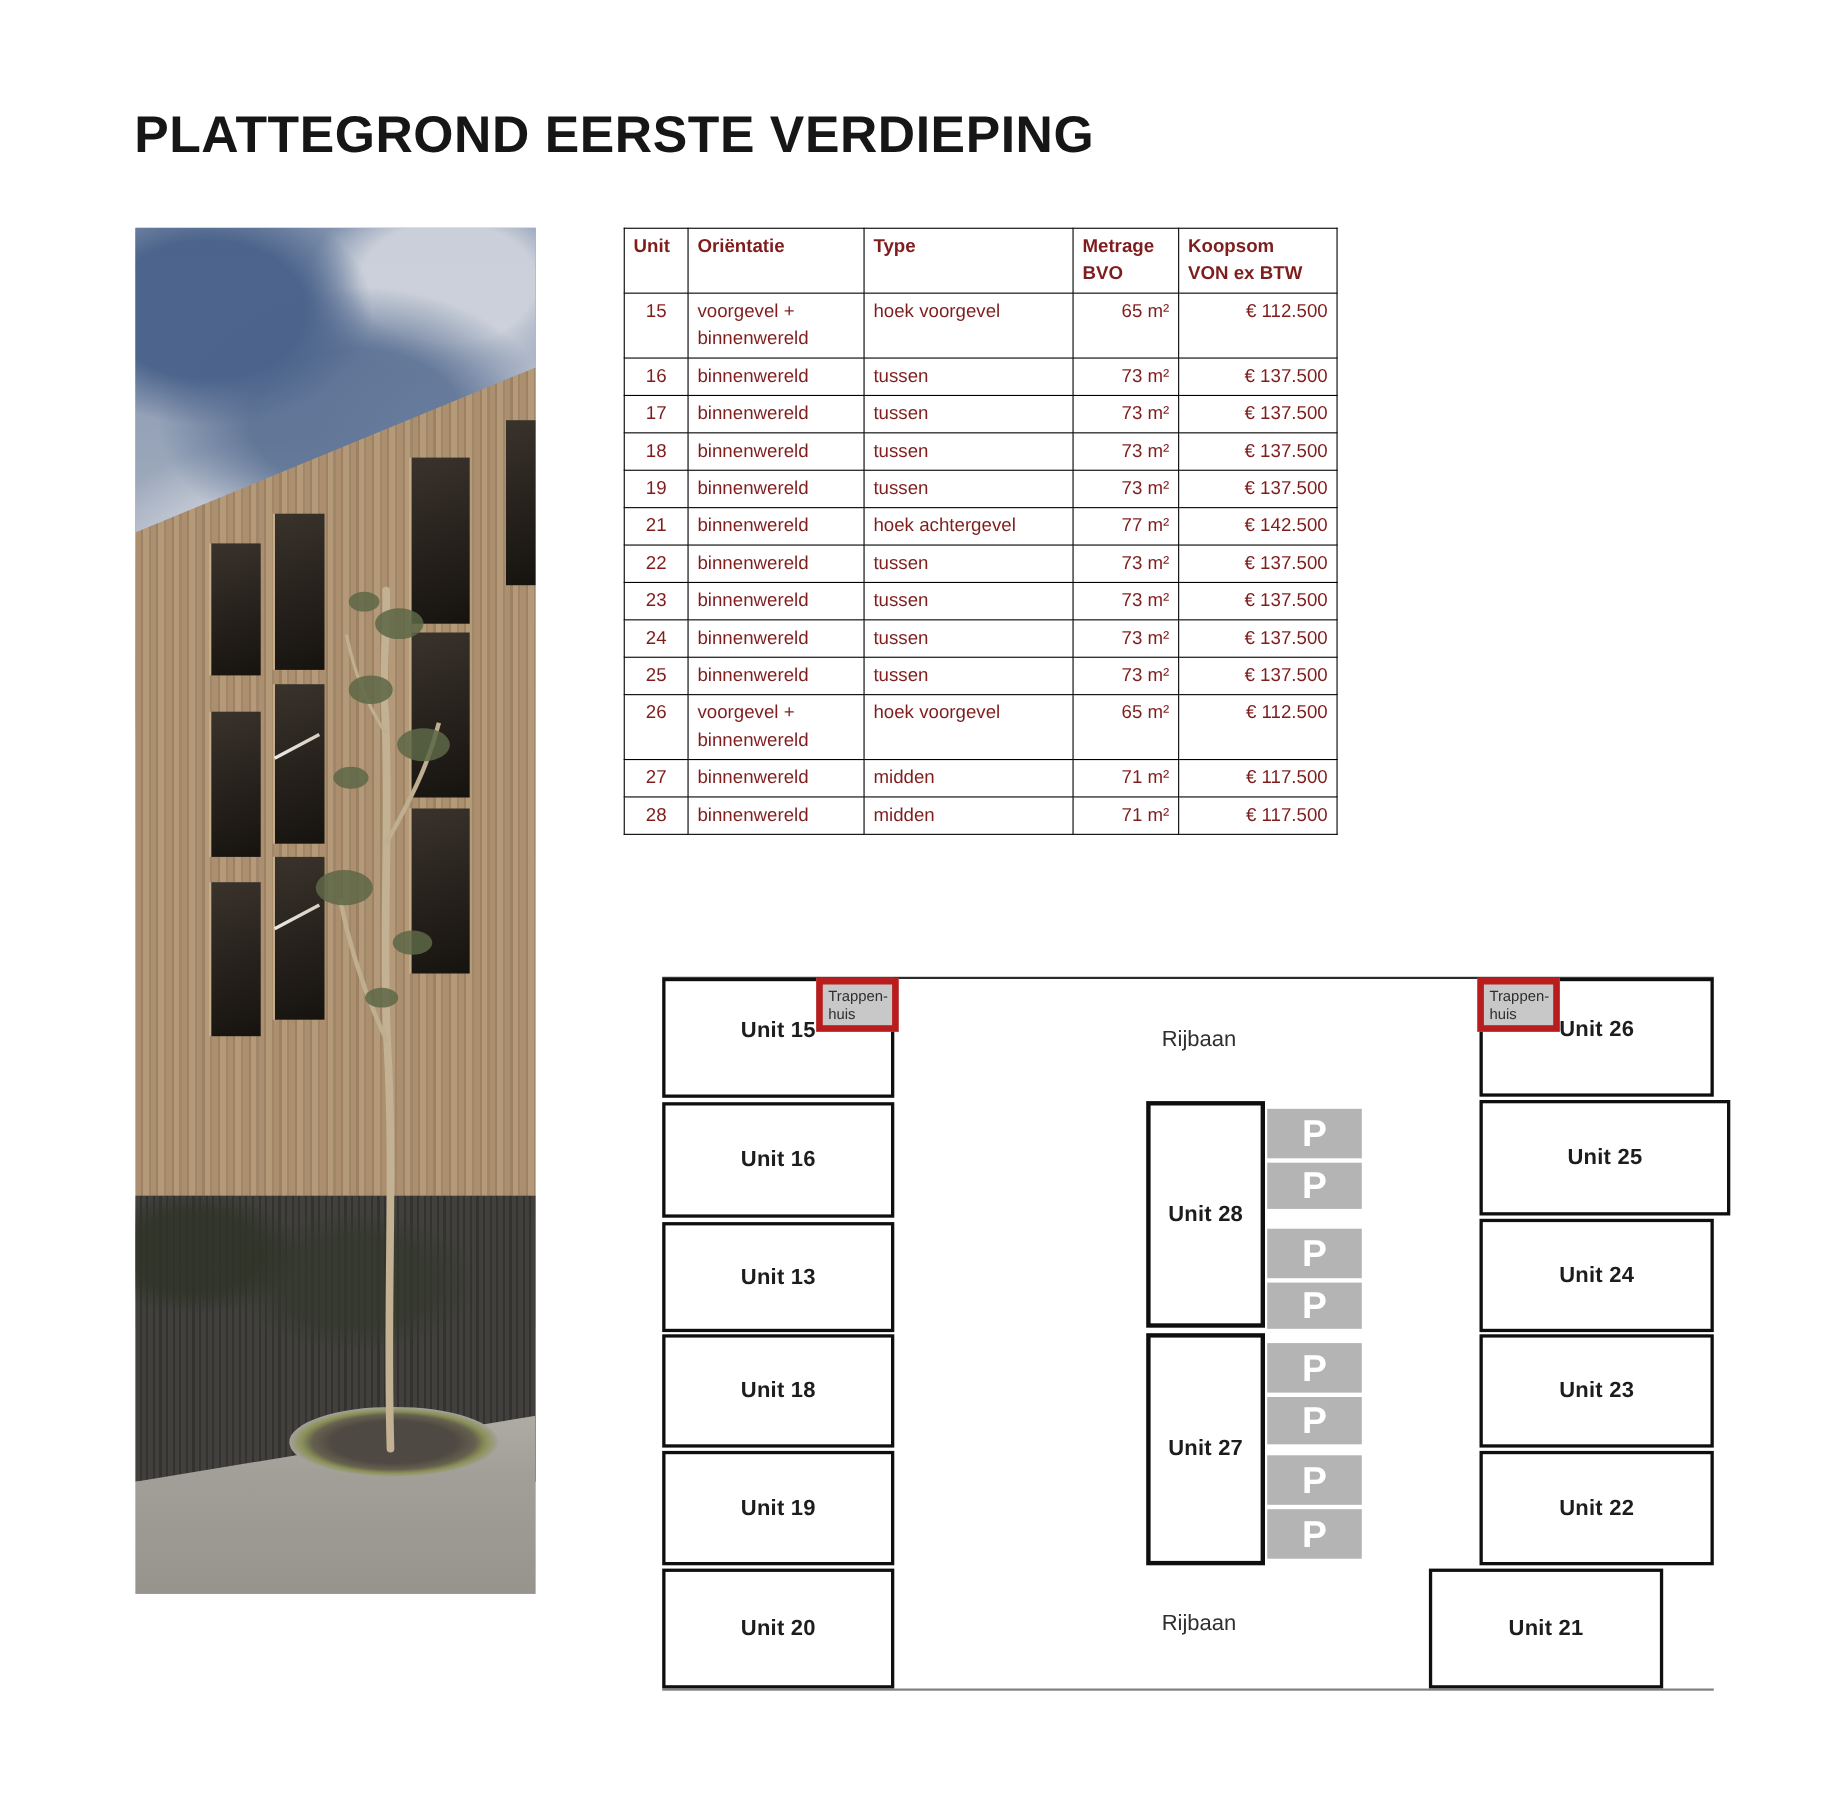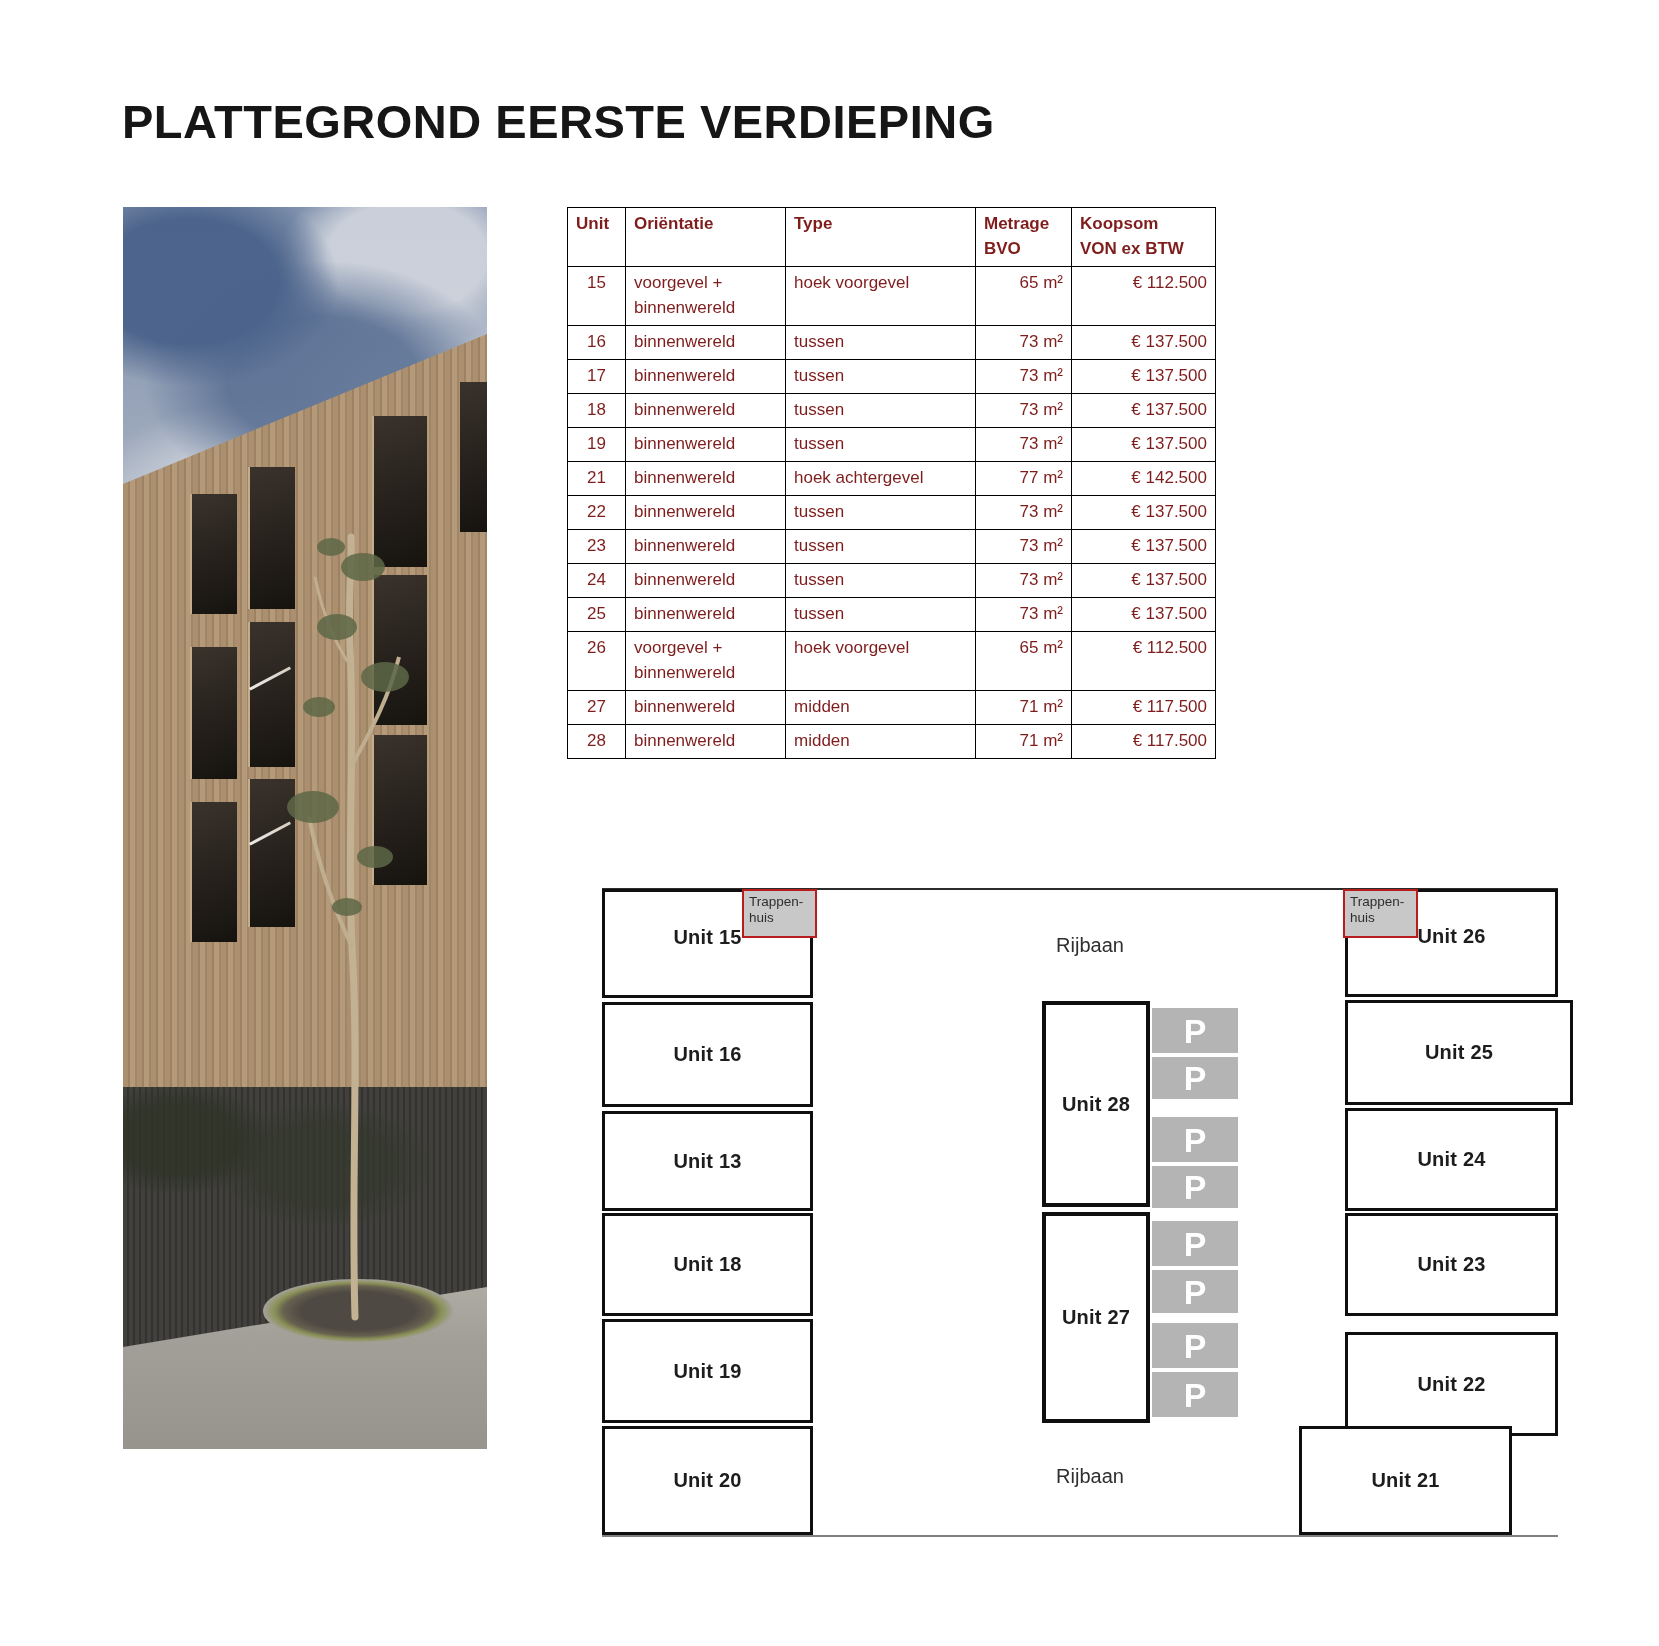--- a/index.html
+++ b/index.html
@@ -65,21 +65,21 @@
   .plan-line{position:absolute;height:2px;background:#2b2b2b;}
   .plan-line.thin{height:1.5px;background:#808080;}
   .unitbox{
     position:absolute;border:3px solid #0f0f0f;background:#fff;
     display:flex;align-items:center;justify-content:center;
     font-size:20px;font-weight:700;color:#1d1d1f;letter-spacing:.2px;box-sizing:border-box;
   }
   .unitbox.corner{align-items:center;padding-bottom:13px;}
   .unitbox.mid{border-width:4px;}
   .trap{
-    position:absolute;background:#c8c8c8;border:2px solid #b91c1c;box-sizing:border-box;
+    position:absolute;background:#c8c8c8;border:6px solid #b91c1c;box-sizing:border-box;
     font-size:13.5px;color:#2e2e2e;line-height:1.18;padding:3px 0 0 5px;white-space:pre-line;z-index:3;
   }
   .pspot{
     position:absolute;background:#b4b4b4;display:flex;align-items:center;justify-content:center;
     color:#fff;font-weight:700;font-size:34px;line-height:1;
   }
   .rijbaan{position:absolute;width:160px;text-align:center;font-size:20px;color:#2f2f2f;}
 </style>
 </head>
 <body>
@@ -265,21 +265,21 @@
     </div>
   <div class="unitbox" style="left:1345px;top:1000px;width:228px;height:105px;">
       <span>Unit 25</span>
     </div>
   <div class="unitbox" style="left:1345px;top:1108px;width:213px;height:103px;">
       <span>Unit 24</span>
     </div>
   <div class="unitbox" style="left:1345px;top:1213px;width:213px;height:103px;">
       <span>Unit 23</span>
     </div>
-  <div class="unitbox" style="left:1345px;top:1319px;width:213px;height:104px;margin-top:13px;">
+  <div class="unitbox" style="left:1345px;top:1319px;width:213px;height:104px;">
       <span>Unit 22</span>
     </div>
   <div class="unitbox" style="left:1299px;top:1426px;width:213px;height:109px;">
       <span>Unit 21</span>
     </div>
   <div class="trap" style="left:1343px;top:889px;width:75px;height:49px;">Trappen-
 huis</div>
 
   <div class="unitbox mid" style="left:1042px;top:1001px;width:108px;height:206px;">
       <span>Unit 28</span>

